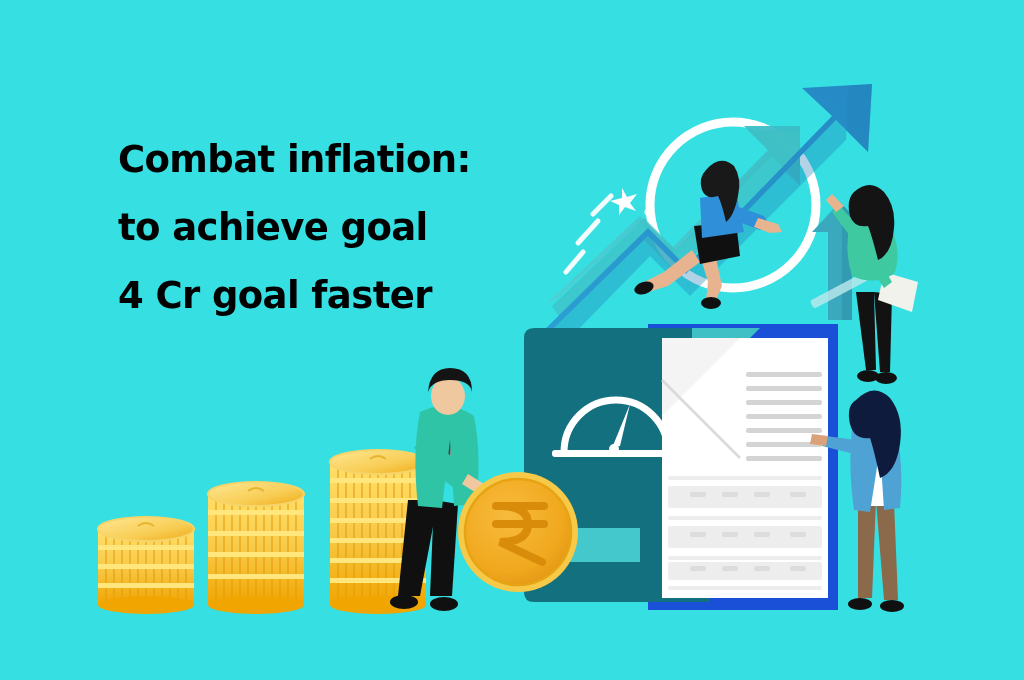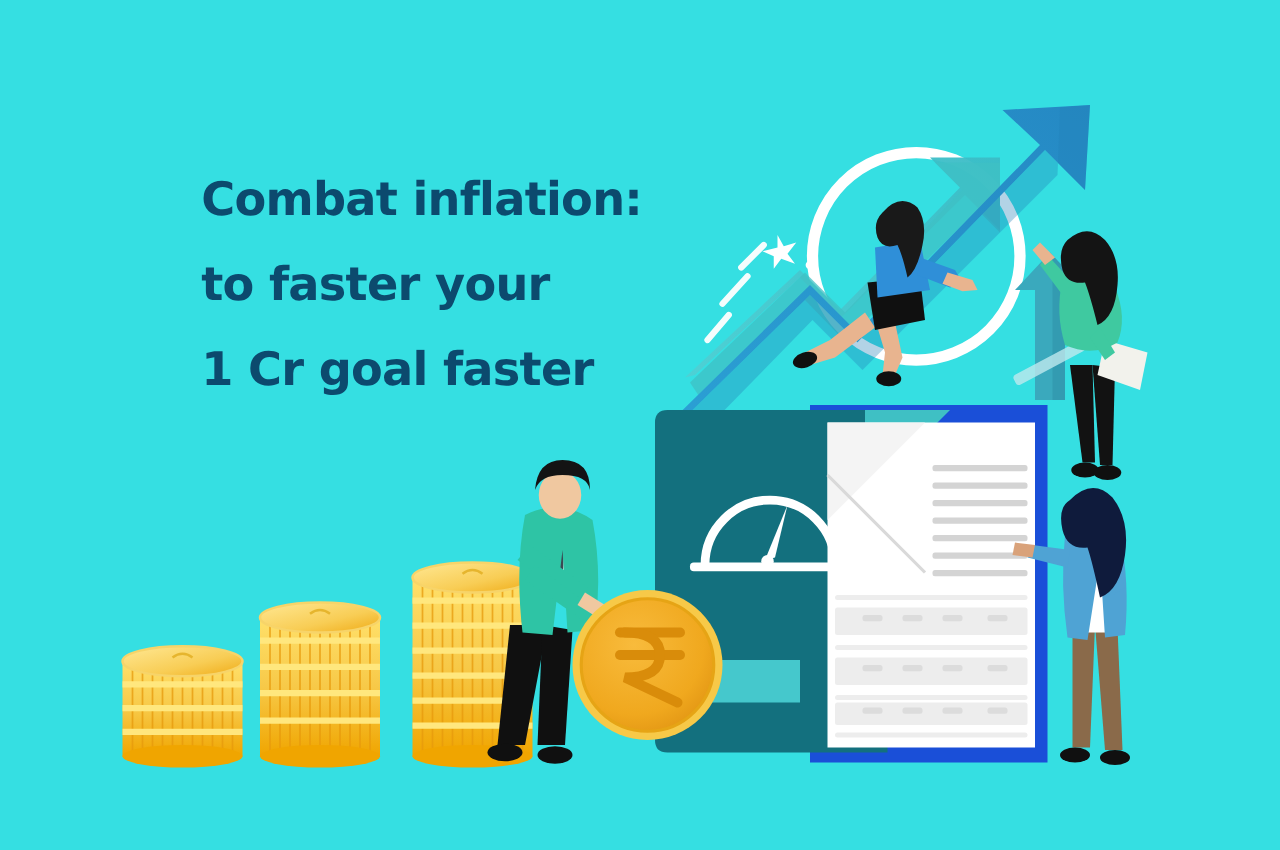--- a/index.html
+++ b/index.html
@@ -26,23 +26,22 @@
     width: 420px;
     z-index: 40;
   }
   #headline .line {
     display: block;
     font-family: "DejaVu Sans", sans-serif;
     font-weight: bold;
     font-size: 37px;
     line-height: 68px;
     letter-spacing: -0.6px;
-    color: #0c4a6e;
+    color: #000000;
     white-space: nowrap;
-    margin-left: 43px;
   }
   
   #illustration {
     position: absolute;
     inset: 0;
     z-index: 10;
   }
   #illustration svg {
     display: block;
     width: 1024px;
@@ -355,17 +354,17 @@
           <line x1="496" y1="506" x2="544" y2="506"></line>
           <line x1="496" y1="524" x2="544" y2="524"></line>
           <path d="M500 506 q28 0 28 18 q0 18 -28 18 L542 562"></path>
         </g>
       </g>
     </svg>
   </div>
 
   <div id="headline">
     <span class="line">Combat inflation:</span>
-    <span class="line">to faster your</span>
-    <span class="line">1 Cr goal faster</span>
+    <span class="line">to achieve goal</span>
+    <span class="line">4 Cr goal faster</span>
   </div>
 
 </div>
 
 </body></html>

